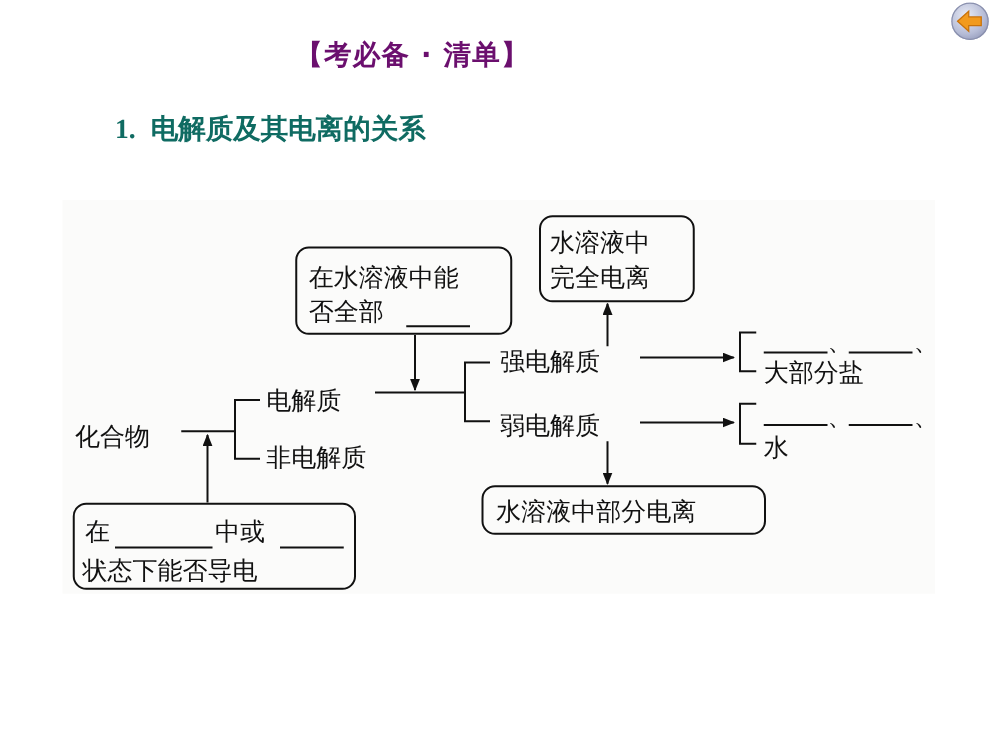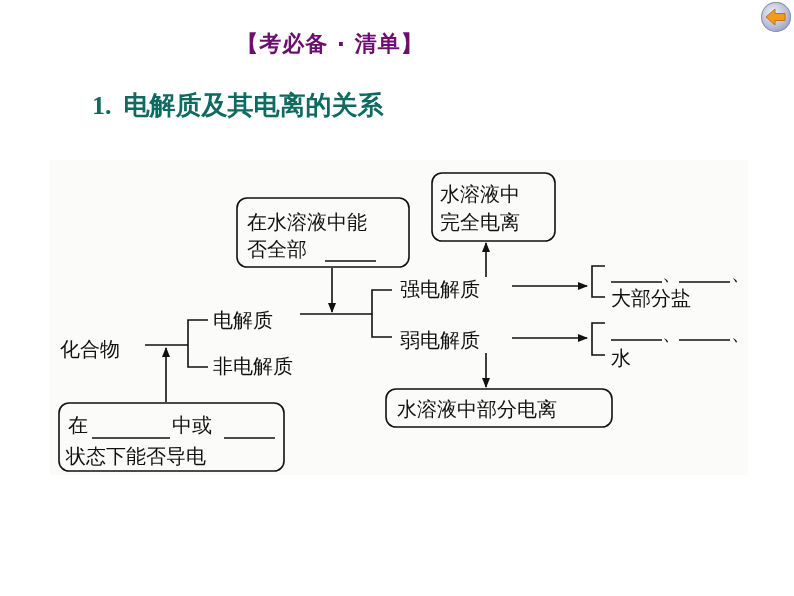--- a/index.html
+++ b/index.html
@@ -1,20 +1,20 @@
 <!DOCTYPE html>
 <html><head>
 <meta charset="utf-8">
 <style>
   html,body{margin:0;padding:0;}
   body{width:794px;height:596px;background:#ffffff;position:relative;overflow:hidden;
        font-family:"DejaVu Sans","Liberation Sans",sans-serif;}
   .heading{position:absolute;left:0;width:660px;top:29px;text-align:center;
            font-size:22px;font-weight:bold;color:#6b0f6e;letter-spacing:1px;}
-  .subtitle{position:absolute;left:92px;top:88px;font-size:26px;font-weight:bold;color:#0f6b62;}
+  .subtitle{position:absolute;left:92px;top:88px;font-size:22px;font-weight:bold;color:#0f6b62;}
   .subtitle .num{font-family:"Liberation Serif",serif;margin-right:12px;}
   .back-btn{position:absolute;left:761px;top:2px;width:30px;height:30px;border-radius:50%;
             background:radial-gradient(circle at 40% 35%,#e9ecf6 0%,#b6bcd6 55%,#7b83a8 100%);
             box-shadow:0 0 0 1px #8a90ad inset;cursor:pointer;}
   .back-btn svg{position:absolute;left:4px;top:5px;}
   .panel{position:absolute;left:50px;top:160px;width:698px;height:315px;background:#fbfbfa;}
   svg.diagram{position:absolute;left:0;top:0;}
   .t{font-family:"DejaVu Sans","Liberation Sans",sans-serif;font-size:20px;fill:#111;}
 </style>
 </head>

